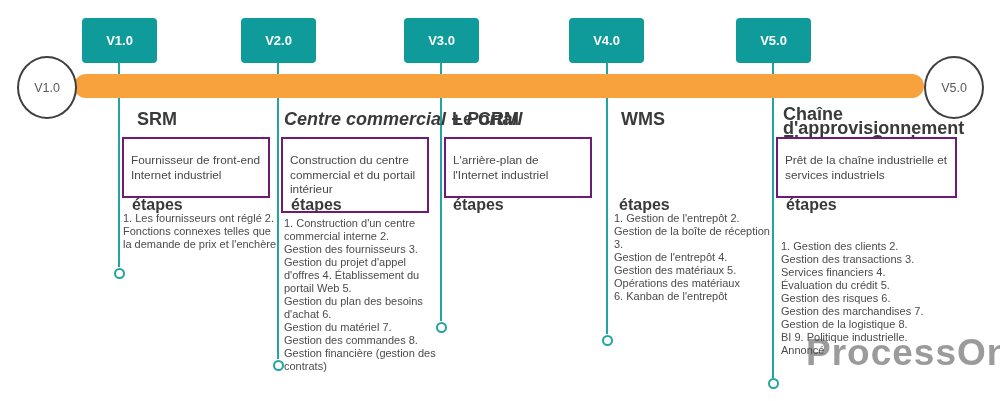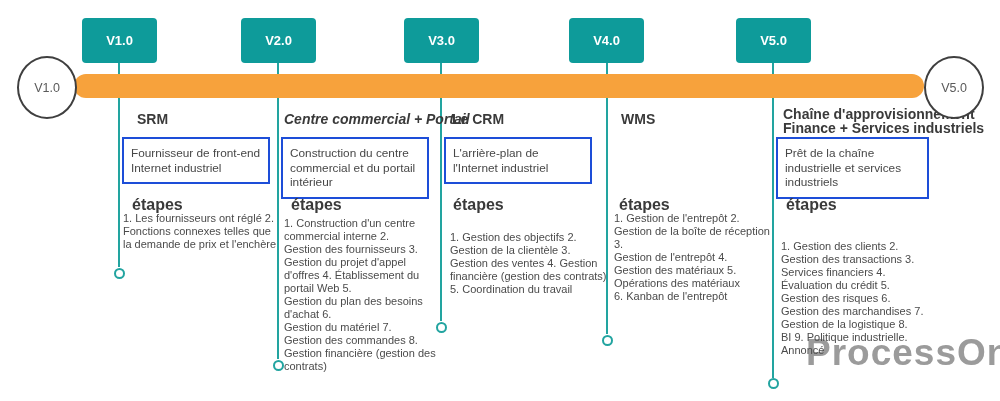--- a/index.html
+++ b/index.html
@@ -59,35 +59,35 @@
     width: 7px; height: 7px;
     border: 2px solid #22A4A0;
     border-radius: 50%;
     background: #ffffff;
     z-index: 3;
   }
   
   .mtitle {
     position: absolute;
     top: 112px;
-    font-size: 14px;
+    font-size: 18px;
     font-weight: bold;
     color: #3a3a3a;
     line-height: 14px;
     white-space: pre-line;
     z-index: 2;
   }
   .mbox {
     position: absolute;
     top: 137px;
     width: 148px;
     box-sizing: border-box;
-    border: 2px solid #1d4ed8;
-    background: #ffffff;
-    padding: 7px 7px;
+    border: 2px solid #701a75;
+    background: #ffffff;
+    padding: 14px 7px;
     font-size: 11.8px;
     line-height: 14.5px;
     color: #474747;
     z-index: 2;
   }
   .steps-label {
     position: absolute;
     top: 196px;
     font-size: 16px;
     font-weight: bold;
@@ -155,47 +155,41 @@
       <div>Gestion des commandes 8.</div>
       <div>Gestion financière (gestion des contrats)</div>
     </div>
 
   <div class="badge" style="left:404px;">V3.0</div>
   <div class="vline" style="left:440px;height:258px;"></div>
   <div class="endcap" style="left:436px;top:322px;"></div>
   <div class="mtitle" style="left:452px;">Le CRM</div>
   <div class="mbox" style="left:444px;">L'arrière-plan de l'Internet industriel</div>
   <div class="steps-label" style="left:453px;">étapes</div>
-  <div class="steps" style="left:450px;top:231px;">
-      <div>1. Gestion des objectifs 2.</div>
-      <div>Gestion de la clientèle 3.</div>
-      <div>Gestion des ventes 4. Gestion financière (gestion des contrats)</div>
-      <div>5. Coordination du travail</div>
-    </div>
 
   <div class="badge" style="left:569px;">V4.0</div>
   <div class="vline" style="left:606px;height:271px;"></div>
   <div class="endcap" style="left:602px;top:335px;"></div>
   <div class="mtitle" style="left:621px;">WMS</div>
   <div class="steps-label" style="left:619px;">étapes</div>
   <div class="steps" style="left:614px;top:212px;">
       <div>1. Gestion de l'entrepôt 2.</div>
       <div>Gestion de la boîte de réception 3.</div>
       <div>Gestion de l'entrepôt 4.</div>
       <div>Gestion des matériaux 5.</div>
       <div>Opérations des matériaux</div>
       <div>6. Kanban de l'entrepôt</div>
     </div>
 
   <div class="badge" style="left:736px;">V5.0</div>
   <div class="vline" style="left:772px;height:315px;"></div>
   <div class="endcap" style="left:768px;top:378px;"></div>
   <div class="mtitle" style="left:783px;top:107px;">Chaîne d'approvisionnement
 Finance + Services industriels</div>
-  <div class="mbox" style="left:776px;width:153px;">Prêt de la chaîne industrielle et services industriels</div>
+  <div class="mbox" style="left:776px;width:181px;">Prêt de la chaîne industrielle et services industriels</div>
   <div class="steps-label" style="left:786px;">étapes</div>
   <div class="steps" style="left:781px;top:240px;">
       <div>1. Gestion des clients 2.</div>
       <div>Gestion des transactions 3.</div>
       <div>Services financiers 4.</div>
       <div>Évaluation du crédit 5.</div>
       <div>Gestion des risques 6.</div>
       <div>Gestion des marchandises 7.</div>
       <div>Gestion de la logistique 8.</div>
       <div>BI 9. Politique industrielle.</div>

